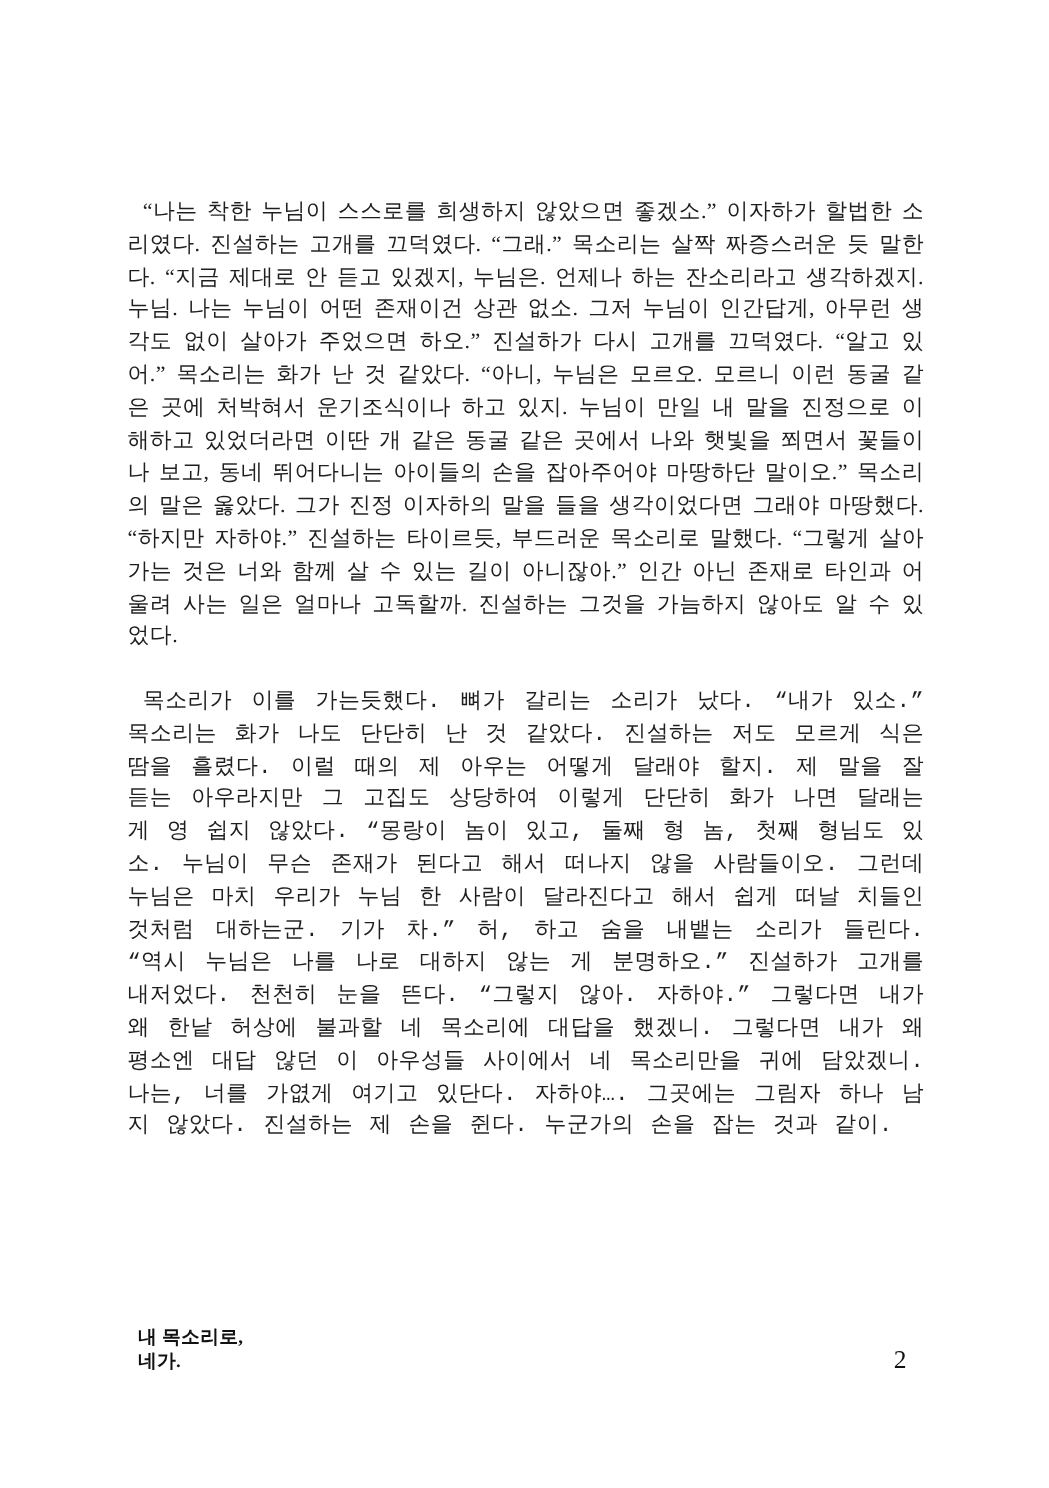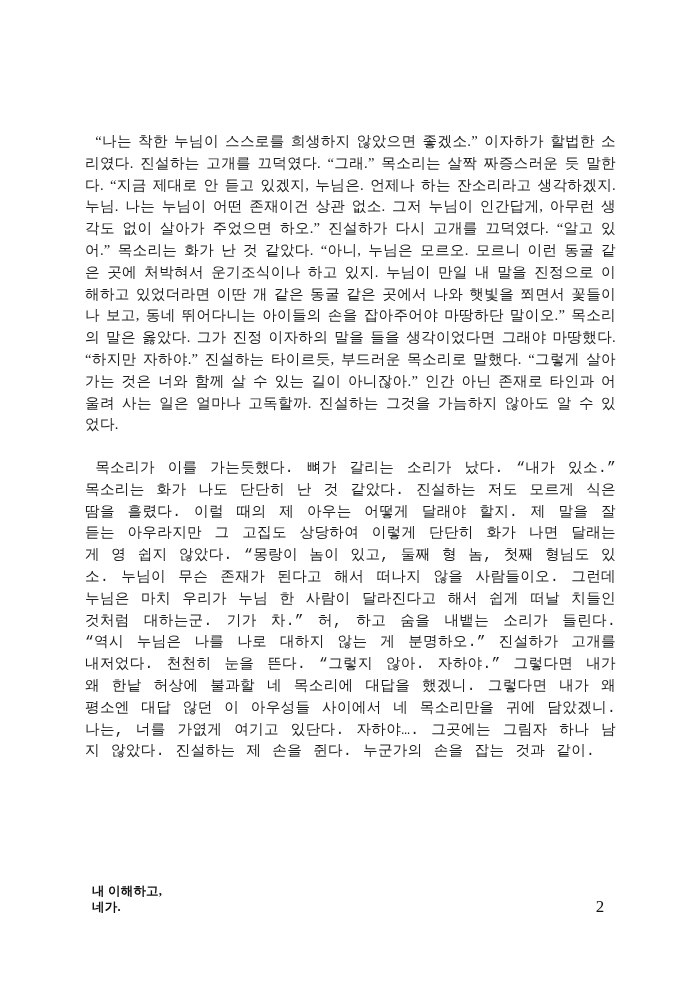--- a/index.html
+++ b/index.html
@@ -62,19 +62,19 @@
 <body>
 
 <div class="page">
 
   <div class="body-text">
     <p>“나는 착한 누님이 스스로를 희생하지 않았으면 좋겠소.” 이자하가 할법한 소리였다. 진설하는 고개를 끄덕였다. “그래.” 목소리는 살짝 짜증스러운 듯 말한다. “지금 제대로 안 듣고 있겠지, 누님은. 언제나 하는 잔소리라고 생각하겠지. 누님. 나는 누님이 어떤 존재이건 상관 없소. 그저 누님이 인간답게, 아무런 생각도 없이 살아가 주었으면 하오.” 진설하가 다시 고개를 끄덕였다. “알고 있어.” 목소리는 화가 난 것 같았다. “아니, 누님은 모르오. 모르니 이런 동굴 같은 곳에 처박혀서 운기조식이나 하고 있지. 누님이 만일 내 말을 진정으로 이해하고 있었더라면 이딴 개 같은 동굴 같은 곳에서 나와 햇빛을 쬐면서 꽃들이나 보고, 동네 뛰어다니는 아이들의 손을 잡아주어야 마땅하단 말이오.” 목소리의 말은 옳았다. 그가 진정 이자하의 말을 들을 생각이었다면 그래야 마땅했다. “하지만 자하야.” 진설하는 타이르듯, 부드러운 목소리로 말했다. “그렇게 살아가는 것은 너와 함께 살 수 있는 길이 아니잖아.” 인간 아닌 존재로 타인과 어울려 사는 일은 얼마나 고독할까. 진설하는 그것을 가늠하지 않아도 알 수 있었다.</p>
     <p>목소리가 이를 가는듯했다. 뼈가 갈리는 소리가 났다. “내가 있소.” 목소리는 화가 나도 단단히 난 것 같았다. 진설하는 저도 모르게 식은땀을 흘렸다. 이럴 때의 제 아우는 어떻게 달래야 할지. 제 말을 잘 듣는 아우라지만 그 고집도 상당하여 이렇게 단단히 화가 나면 달래는 게 영 쉽지 않았다. “몽랑이 놈이 있고, 둘째 형 놈, 첫째 형님도 있소. 누님이 무슨 존재가 된다고 해서 떠나지 않을 사람들이오. 그런데 누님은 마치 우리가 누님 한 사람이 달라진다고 해서 쉽게 떠날 치들인 것처럼 대하는군. 기가 차.” 허, 하고 숨을 내뱉는 소리가 들린다. “역시 누님은 나를 나로 대하지 않는 게 분명하오.” 진설하가 고개를 내저었다. 천천히 눈을 뜬다. “그렇지 않아. 자하야.” 그렇다면 내가 왜 한낱 허상에 불과할 네 목소리에 대답을 했겠니. 그렇다면 내가 왜 평소엔 대답 않던 이 아우성들 사이에서 네 목소리만을 귀에 담았겠니. 나는, 너를 가엾게 여기고 있단다. 자하야…. 그곳에는 그림자 하나 남지 않았다. 진설하는 제 손을 쥔다. 누군가의 손을 잡는 것과 같이.</p>
   </div>
 
   <div class="page-footer-title">
-    <div>내 이해하고,</div>
+    <div>내 목소리로,</div>
     <div>네가.</div>
   </div>
 
   <div class="page-number">2</div>
 
 </div>
 
 </body></html>

